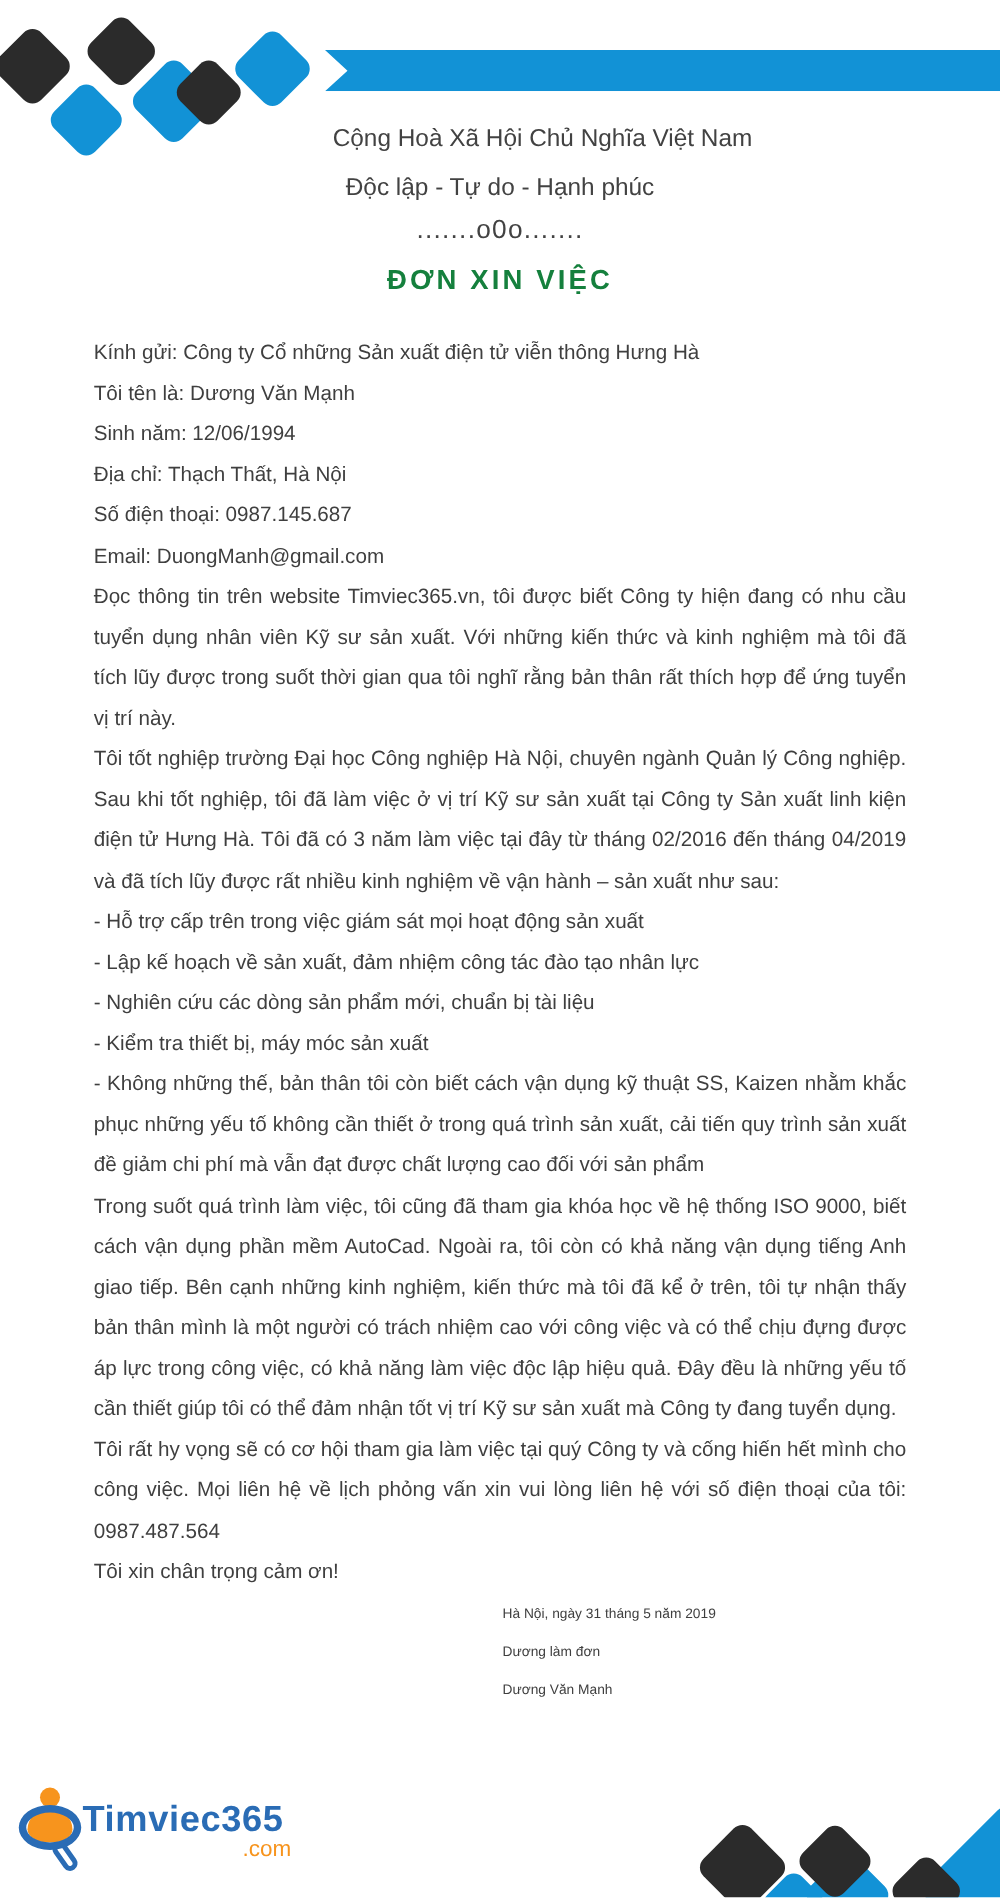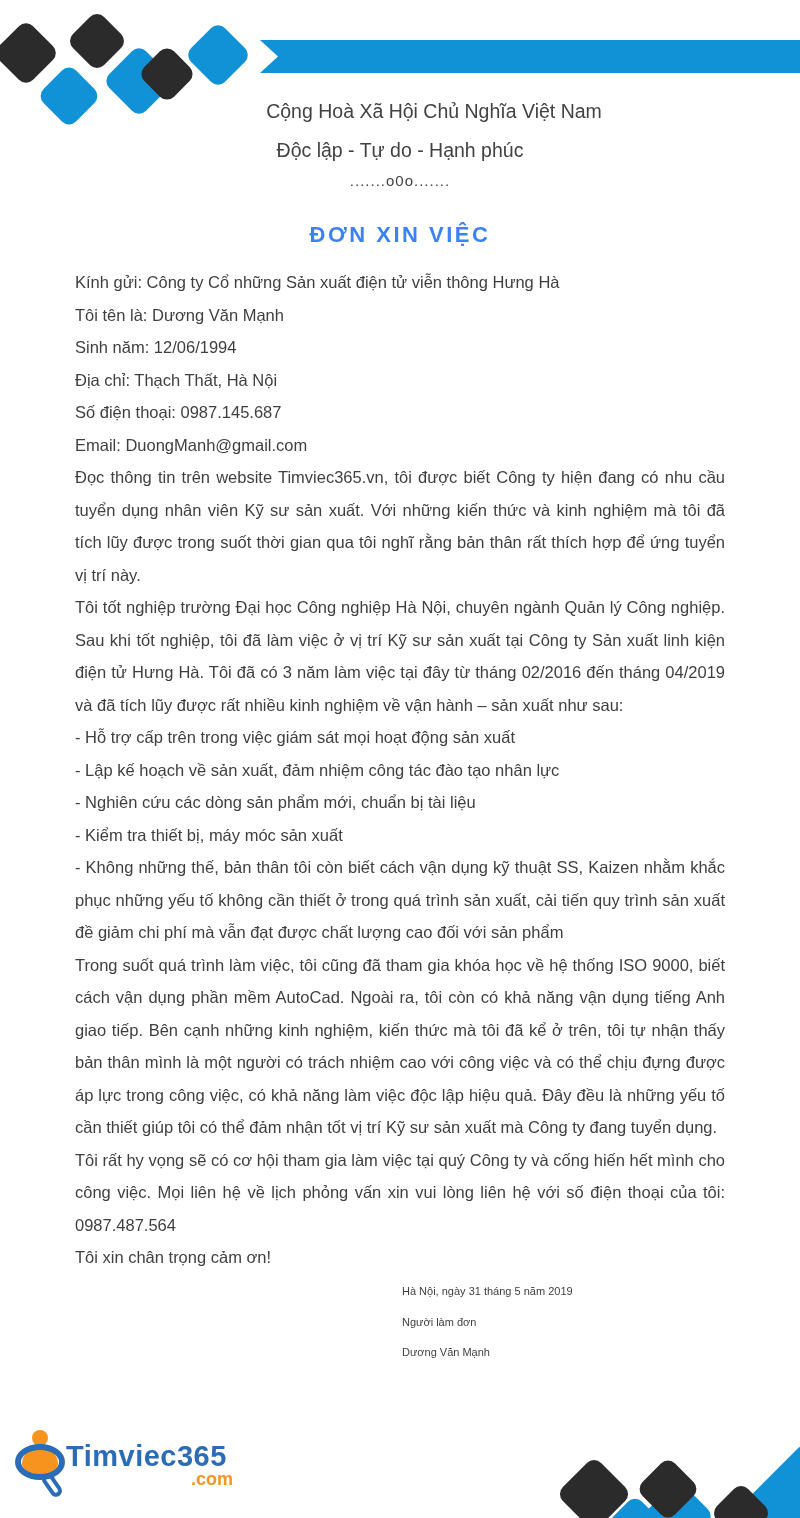--- a/index.html
+++ b/index.html
@@ -19,22 +19,22 @@
   .dm.blue{background:var(--accent-blue);}
 
   
   .ribbon{position:absolute;left:260px;top:40px;width:540px;height:33px;background:var(--accent-blue);
           clip-path:polygon(0 0,100% 0,100% 100%,0 100%,18px 50%);}
 
   
   .centered{position:absolute;left:0;width:100%;text-align:center;}
   .nat-title{top:100px;font-size:19.5px;color:#424242;padding-left:34px;}
   .motto{top:139px;font-size:19.5px;color:#424242;}
-  .sep{top:172px;font-size:15px;color:#424242;letter-spacing:1px;}
-  .doc-title{top:222px;font-size:22px;font-weight:700;letter-spacing:2.5px;color:#3b82f6;}
+  .sep{top:172px;font-size:21px;color:#424242;letter-spacing:1px;}
+  .doc-title{top:211px;font-size:22px;font-weight:700;letter-spacing:2.5px;color:#15803d;}
 
   
   .letter-body{position:absolute;left:75px;top:266px;width:650px;font-size:16.5px;
                line-height:32.5px;color:var(--text);text-align:justify;}
   .letter-body p{margin:0;}
 
   
   .sig{position:absolute;left:402px;top:1276px;width:350px;text-align:left;
        font-size:11px;color:var(--text);}
   .sig div{line-height:30.5px;}
@@ -46,21 +46,21 @@
   .mag-handle{position:absolute;left:36px;top:52px;width:12px;height:26px;background:#fff;
               border:4px solid var(--logo-blue);border-radius:6px;box-sizing:border-box;
               transform:rotate(-35deg);z-index:1;}
   .person-head{position:absolute;left:22px;top:10px;width:16px;height:16px;border-radius:50%;
                background:var(--logo-orange);z-index:2;}
   .person-body{position:absolute;left:12px;top:27px;width:36px;height:27px;background:var(--logo-orange);
                border-radius:50% 50% 45% 45% / 62% 62% 40% 40%;z-index:2;}
   .brand-name{position:absolute;left:56px;top:20px;font-size:29px;font-weight:700;
               color:var(--logo-blue);letter-spacing:0.5px;white-space:nowrap;}
   .brand-domain{position:absolute;left:110px;top:49px;width:113px;text-align:right;
-                font-size:18px;font-weight:700;color:var(--logo-orange);}
+                font-size:18px;font-weight:400;color:var(--logo-orange);}
 </style>
 </head>
 <body>
 
 <div class="page">
 
   <div class="ribbon"></div>
   <div class="dm blue" style="left:113px;top:55px;width:52px;height:52px;z-index:1;"></div>
   <div class="dm blue" style="left:194px;top:31px;width:48px;height:48px;z-index:2;"></div>
   <div class="dm blue" style="left:46px;top:73px;width:46px;height:46px;z-index:2;"></div>
@@ -87,21 +87,21 @@
     <p>- Nghiên cứu các dòng sản phẩm mới, chuẩn bị tài liệu</p>
     <p>- Kiểm tra thiết bị, máy móc sản xuất</p>
     <p>- Không những thế, bản thân tôi còn biết cách vận dụng kỹ thuật SS, Kaizen nhằm khắc phục những yếu tố không cần thiết ở trong quá trình sản xuất, cải tiến quy trình sản xuất đề giảm chi phí mà vẫn đạt được chất lượng cao đối với sản phẩm</p>
     <p>Trong suốt quá trình làm việc, tôi cũng đã tham gia khóa học về hệ thống ISO 9000, biết cách vận dụng phần mềm AutoCad. Ngoài ra, tôi còn có khả năng vận dụng tiếng Anh giao tiếp. Bên cạnh những kinh nghiệm, kiến thức mà tôi đã kể ở trên, tôi tự nhận thấy bản thân mình là một người có trách nhiệm cao với công việc và có thể chịu đựng được áp lực trong công việc, có khả năng làm việc độc lập hiệu quả. Đây đều là những yếu tố cần thiết giúp tôi có thể đảm nhận tốt vị trí Kỹ sư sản xuất mà Công ty đang tuyển dụng.</p>
     <p>Tôi rất hy vọng sẽ có cơ hội tham gia làm việc tại quý Công ty và cống hiến hết mình cho công việc. Mọi liên hệ về lịch phỏng vấn xin vui lòng liên hệ với số điện thoại của tôi: 0987.487.564</p>
     <p>Tôi xin chân trọng cảm ơn!</p>
   </div>
 
   <div class="sig">
     <div>Hà Nội, ngày 31 tháng 5 năm 2019</div>
-    <div>Người làm đơn</div>
+    <div>Dương làm đơn</div>
     <div>Dương Văn Mạnh</div>
   </div>
 
   <div class="logo-wrap">
     <div class="mag-handle"></div>
     <div class="person-head"></div>
     <div class="person-body"></div>
     <div class="mag-ellipse"></div>
     <div class="brand-name">Timviec365</div>
     <div class="brand-domain">.com</div>

